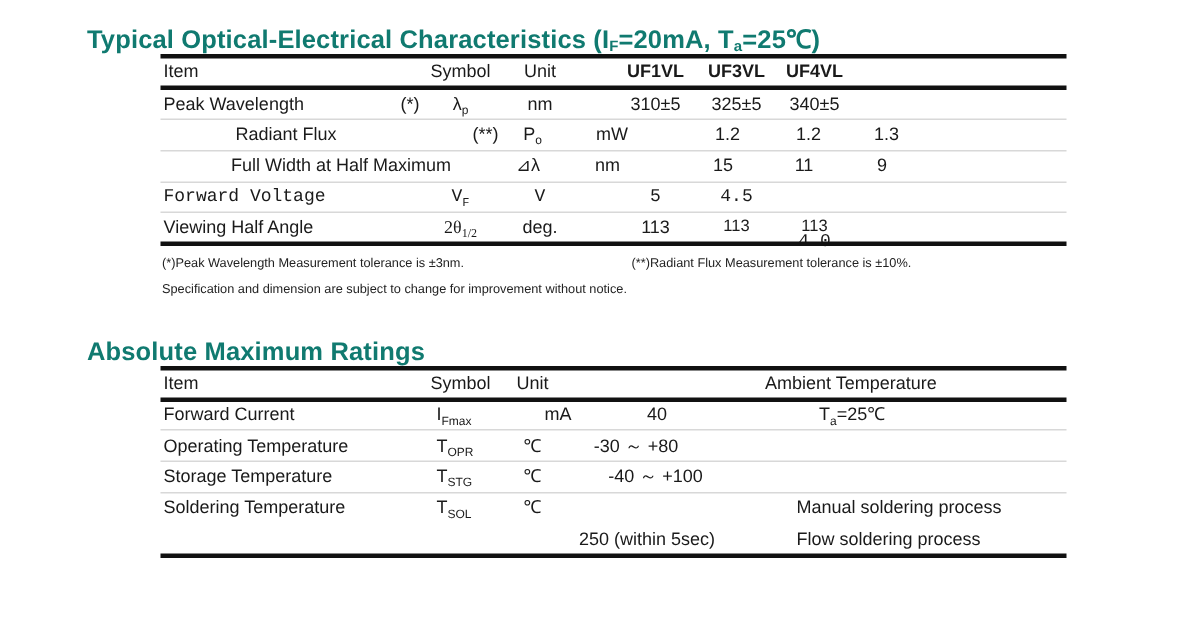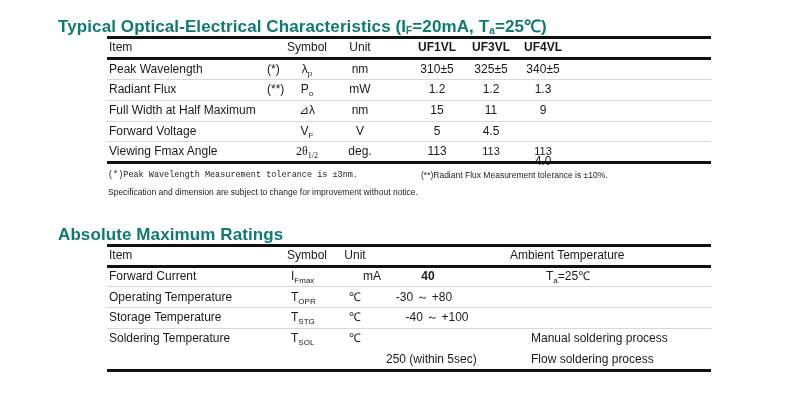--- a/index.html
+++ b/index.html
@@ -41,83 +41,83 @@
     <span class="cell" style="left:2px;">Peak Wavelength</span>
     <span class="cell" style="left:160px;">(*)</span>
     <span class="cell c sym" style="left:185px;width:30px;"><span>λ</span><sub>p</sub></span>
     <span class="cell c" style="left:228px;width:50px;">nm</span>
     <span class="cell c" style="left:300px;width:60px;">310±5</span>
     <span class="cell c" style="left:354px;width:60px;">325±5</span>
     <span class="cell c" style="left:406px;width:60px;">340±5</span>
   </div>
   <div class="thin" style="top:43px;"></div>
 
-  <div class="row" style="top:43px;">
+  <div class="row" style="top:43px;margin-left:48px;">
     <span class="cell" style="left:2px;">Radiant Flux</span>
     <span class="cell" style="left:160px;">(**)</span>
     <span class="cell c sym" style="left:185px;width:30px;"><span>P</span><sub>o</sub></span>
     <span class="cell c" style="left:228px;width:50px;">mW</span>
     <span class="cell c" style="left:300px;width:60px;">1.2</span>
     <span class="cell c" style="left:354px;width:60px;">1.2</span>
     <span class="cell c" style="left:406px;width:60px;">1.3</span>
   </div>
   <div class="thin" style="top:64px;"></div>
 
-  <div class="row" style="top:64px;">
+  <div class="row" style="top:64px;margin-left:45px;">
     <span class="cell" style="left:2px;">Full Width at Half Maximum</span>
     <span class="cell c sym" style="left:185px;width:30px;"><span>⊿λ</span></span>
     <span class="cell c" style="left:228px;width:50px;">nm</span>
     <span class="cell c" style="left:300px;width:60px;">15</span>
     <span class="cell c" style="left:354px;width:60px;">11</span>
     <span class="cell c" style="left:406px;width:60px;">9</span>
   </div>
   <div class="thin" style="top:85px;"></div>
 
-  <div class="row" style="top:85px;">
+  <div class="row" style="top:85px;font-family:Liberation Mono, monospace;">
     <span class="cell" style="left:2px;">Forward Voltage</span>
     <span class="cell c sym" style="left:185px;width:30px;"><span>V</span><sub>F</sub></span>
     <span class="cell c" style="left:228px;width:50px;">V</span>
     <span class="cell c" style="left:300px;width:60px;">5</span>
     <span class="cell c" style="left:354px;width:60px;">4.5</span>
     <span class="cell c" style="left:406px;width:60px;margin-top:30px;">4.0</span>
   </div>
   <div class="thin" style="top:105px;"></div>
 
   <div class="row" style="top:105px;">
-    <span class="cell" style="left:2px;">Viewing Fmax Angle</span>
+    <span class="cell" style="left:2px;">Viewing Half Angle</span>
     <span class="cell c sym" style="left:180px;width:40px;font-family:'Liberation Serif',serif;"><span>2θ</span><sub>1/2</sub></span>
     <span class="cell c" style="left:228px;width:50px;">deg.</span>
     <span class="cell c" style="left:300px;width:60px;">113</span>
     <span class="cell c" style="left:354px;width:60px;font-size:11px;">113</span>
     <span class="cell c" style="left:406px;width:60px;font-size:11px;">113</span>
   </div>
   <div class="thick" style="top:125px;"></div>
 </div>
 
-<div class="note" style="left:108px; top:170px;font-family:Liberation Mono, monospace;">(*)Peak Wavelength Measurement tolerance is ±3nm.</div>
+<div class="note" style="left:108px; top:170px;">(*)Peak Wavelength Measurement tolerance is ±3nm.</div>
 <div class="note" style="left:421px; top:170px;">(**)Radiant Flux Measurement tolerance is ±10%.</div>
 <div class="note" style="left:108px; top:187px;">Specification and dimension are subject to change for improvement without notice.</div>
 
 <div class="title" style="top:225px;">Absolute Maximum Ratings</div>
 
 <div class="tbl" style="top:244px; height:130px;">
   <div class="thick" style="top:0;"></div>
   <div class="row" style="top:1px;">
     <span class="cell" style="left:2px;">Item</span>
     <span class="cell c" style="left:165px;width:70px;">Symbol</span>
     <span class="cell c" style="left:223px;width:50px;">Unit</span>
     <span class="cell" style="left:403px;">Ambient Temperature</span>
   </div>
   <div class="thick" style="top:21px;"></div>
 
   <div class="row" style="top:22px;">
     <span class="cell" style="left:2px;">Forward Current</span>
     <span class="cell sym" style="left:184px;"><span>I</span><sub>Fmax</sub></span>
     <span class="cell c" style="left:240px;width:50px;">mA</span>
-    <span class="cell c" style="left:266px;width:110px;font-weight:bold;">40</span>
+    <span class="cell c" style="left:276px;width:110px;">40</span>
     <span class="cell sym" style="left:439px;"><span>T</span><sub>a</sub><span>=25℃</span></span>
   </div>
   <div class="thin" style="top:42px;"></div>
 
   <div class="row" style="top:43px;">
     <span class="cell" style="left:2px;">Operating Temperature</span>
     <span class="cell sym" style="left:184px;"><span>T</span><sub>OPR</sub></span>
     <span class="cell c" style="left:223px;width:50px;">℃</span>
     <span class="cell c" style="left:262px;width:110px;">-30 ～ +80</span>
   </div>

